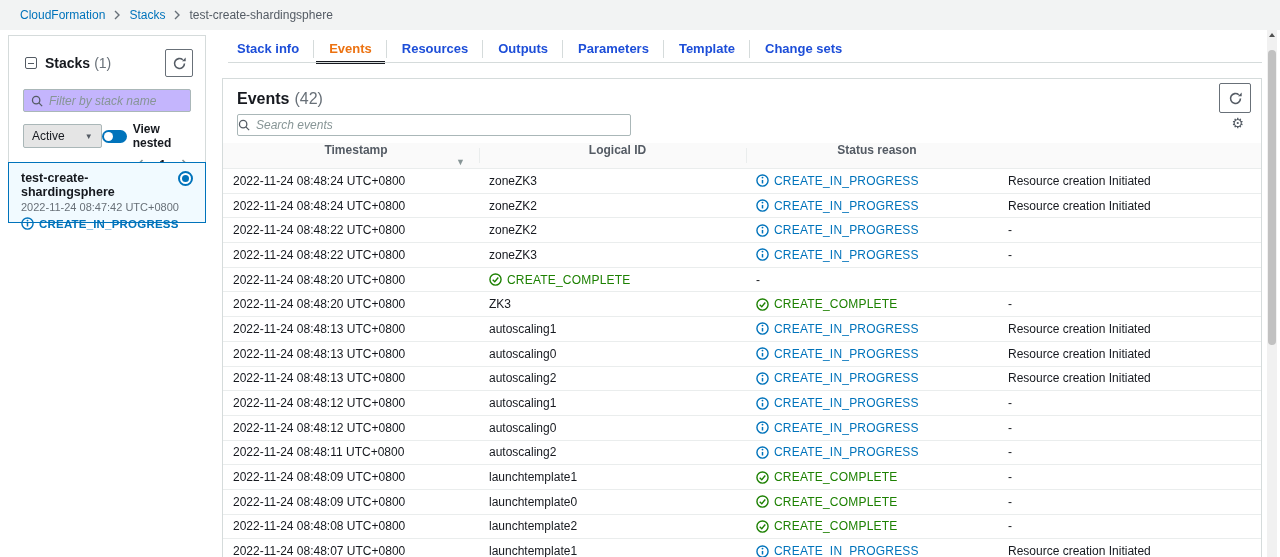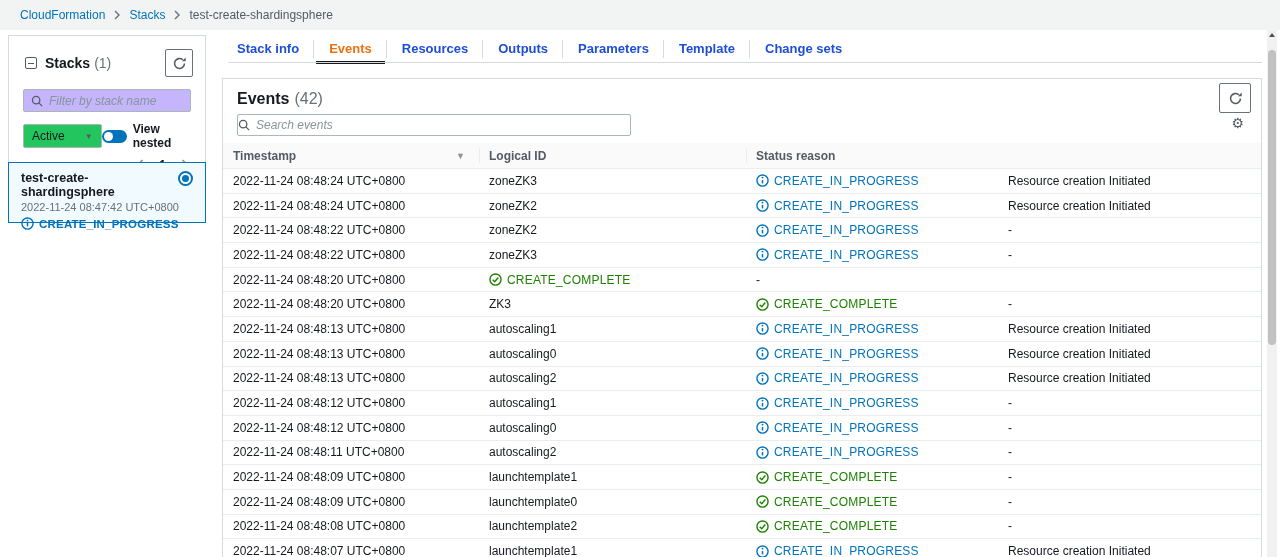--- a/index.html
+++ b/index.html
@@ -52,21 +52,21 @@
   }
   .sb-filter input::placeholder, .ev-search input::placeholder {
     color:#879596; font-style:italic;
   }
   .sb-controls {
     margin:10px 14px 0 14px; display:flex; align-items:center; justify-content:space-between;
   }
   .select-box {
     width:86px; height:24px; border:1px solid #aab7b8; border-radius:2px;
     display:flex; align-items:center; justify-content:space-between;
-    padding:0 8px; font-size:12px; color:#16191f; cursor:pointer; background:#22c55e;
+    padding:0 8px; font-size:12px; color:#16191f; cursor:pointer; background:#e5e5e5;
   }
   .select-caret { font-size:8px; color:#545b64; }
   .toggle-group { display:flex; align-items:center; gap:6px; }
   .toggle {
     width:25px; height:13px; border-radius:7px; background:#0073bb;
     position:relative; cursor:pointer; flex:0 0 auto;
   }
   .toggle-knob {
     position:absolute; left:2px; top:2px; width:9px; height:9px;
     border-radius:50%; background:#fff;
@@ -129,21 +129,21 @@
     border:1px solid #aab7b8; border-radius:2px; background:#fff;
     display:flex; align-items:center; gap:6px; padding:0 0;
   }
   
   .grid-row { display:grid; grid-template-columns:256px 267px 252px 1fr; align-items:center; }
   .thead {
     margin-top:7px; height:26px; background:#fafafa;
     border-bottom:1px solid #eaeded;
     font-size:12px; font-weight:bold; color:#545b64;
   }
-  .th { padding-left:10px; position:relative; height:100%; display:flex; align-items:center; }
+  .th { padding-left:10px; position:relative; height:100%; display:flex; align-items:center;flex-direction:column; }
   .th + .th::before {
     content:""; position:absolute; left:0; top:5px; bottom:5px; width:1px; background:#eaeded;
   }
   .th-sort { margin-left:auto; margin-right:14px; font-size:9px; color:#879596; }
   .trow { height:24.7px; border-bottom:1px solid #eaeded; font-size:12px; color:#16191f; }
   .td { padding-left:10px; overflow:hidden; white-space:nowrap; }
   .td-status { display:flex; align-items:center; gap:5px; font-weight:normal; letter-spacing:.2px; }
   .td-status.in_progress { color:#0073bb; }
   .td-status.complete { color:#1d8102; }
   .st-icon { display:flex; align-items:center; }

